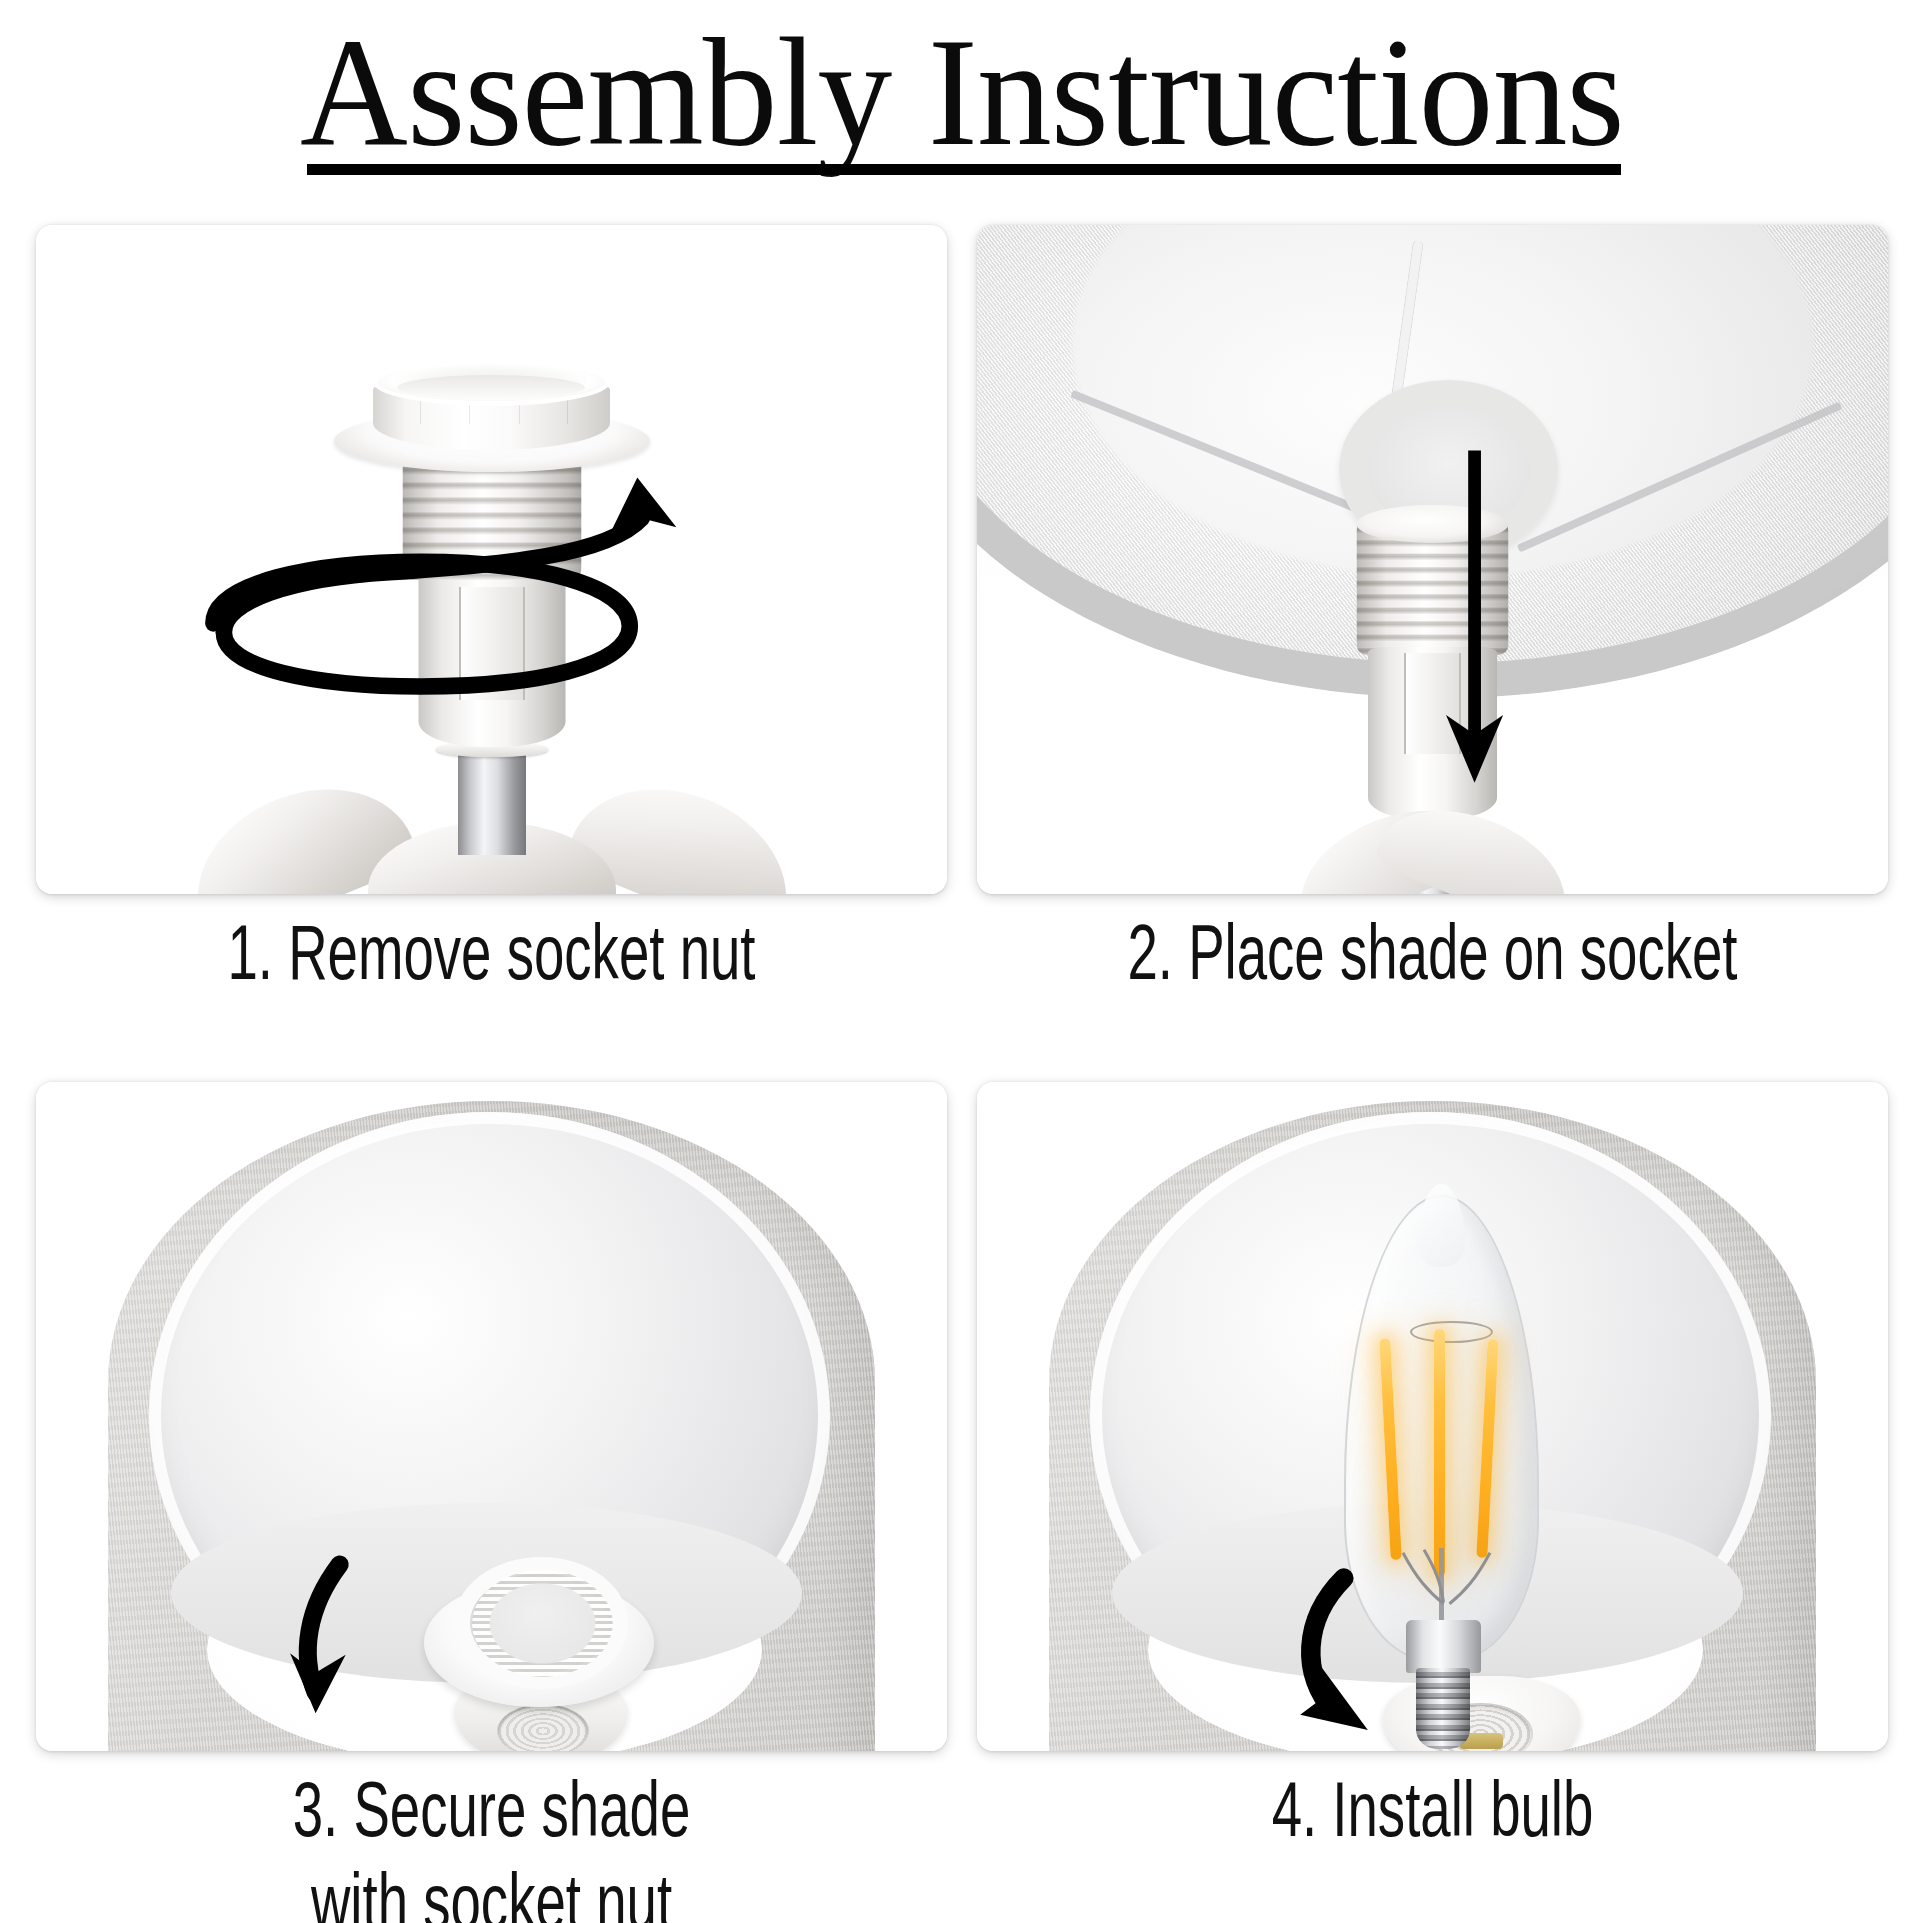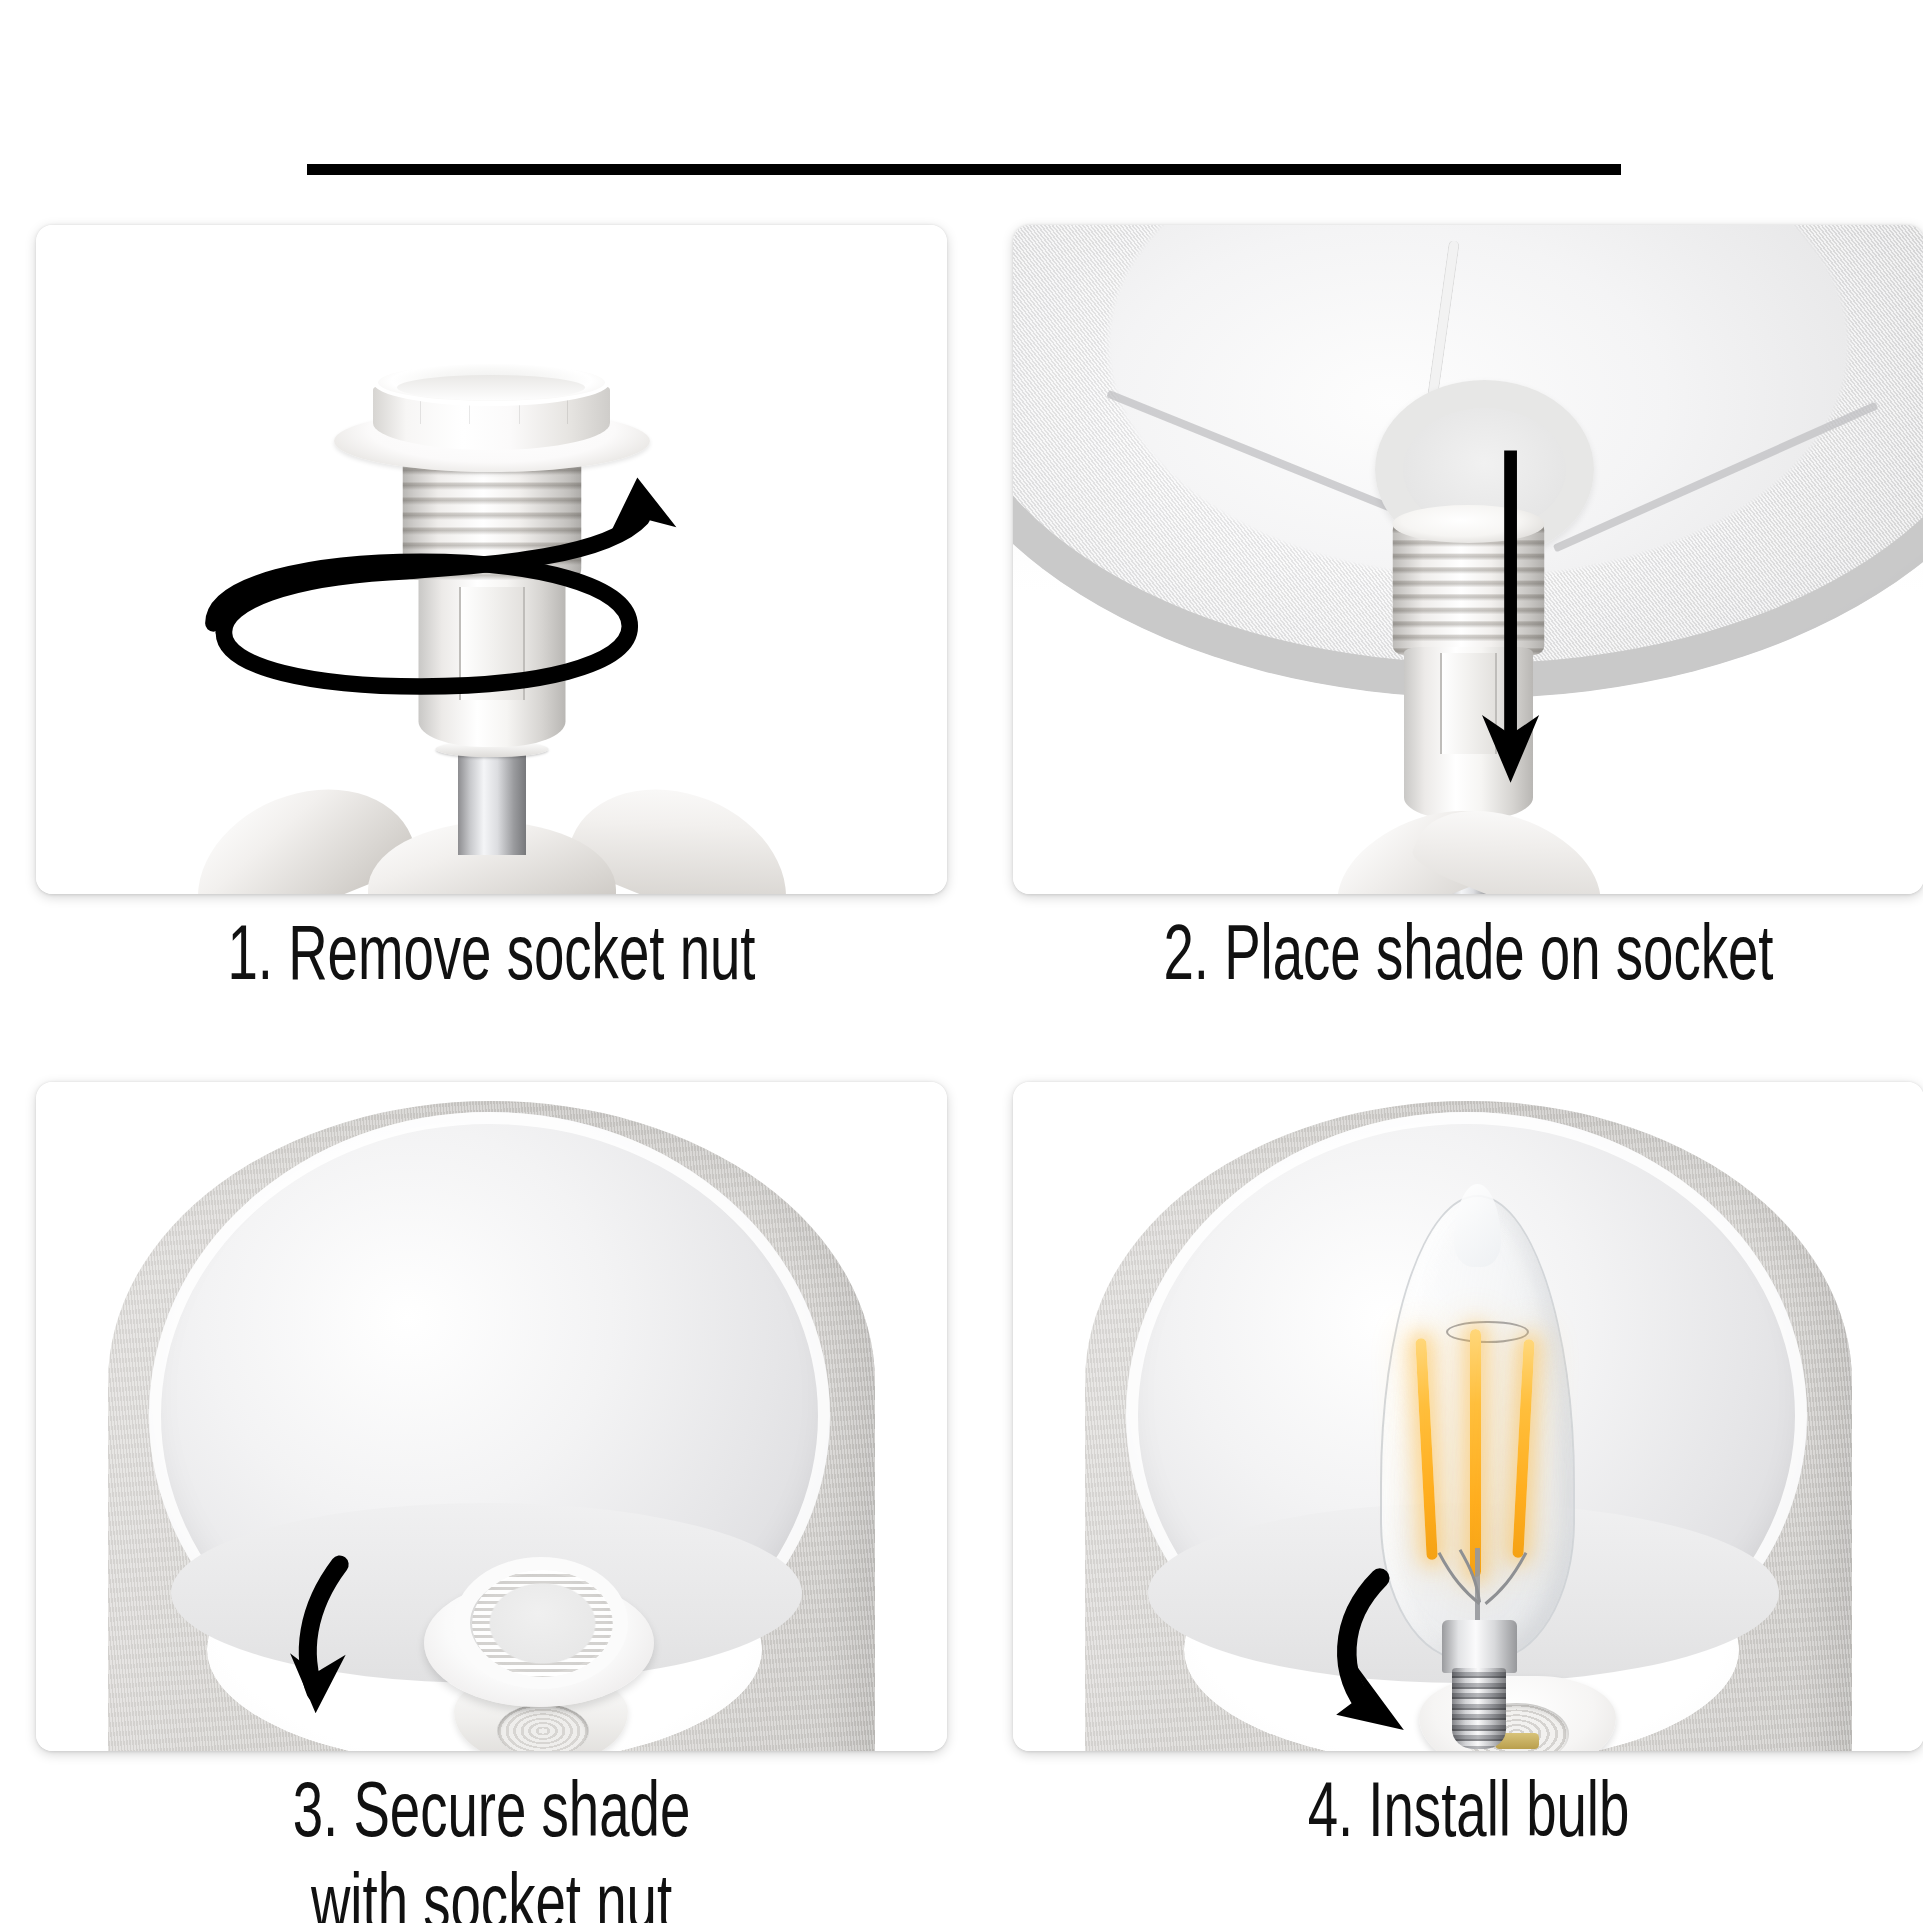--- a/index.html
+++ b/index.html
@@ -56,21 +56,21 @@
   }
   .row { position: relative; width: 1924px; height: 849px; }
   .row2 { height: 849px; }
 
   .cell {
     position: absolute;
     width: 911px;
     height: 849px;
   }
   .cell.c1 { left: 36px; }
-  .cell.c2 { left: 1013px; }
+  .cell.c2 { left: 977px; }
 
   .panel {
     position: relative;
     width: 911px;
     height: 669px;
     background: #ffffff;
     border-radius: 16.5px;
     overflow: hidden;
     box-shadow: 0 3px 12px rgba(0,0,0,0.17), 0 0.8px 3px rgba(0,0,0,0.10);
   }
@@ -458,20 +458,23 @@
     background: linear-gradient(180deg,#d8c37a,#b99f4d);
   }
 
   .arrow-svg { position: absolute; inset: 0; pointer-events: none; }
 </style>
 </head>
 <body>
 
 <div class="page">
 
+  <div class="title-wrap">
+    <div class="title">Assembly Instructions</div>
+  </div>
   <div class="title-rule"></div>
 
   <div class="grid">
 
     <div class="row">
 
       <div class="cell c1">
         <div class="panel">
           <div class="p1-stage">
 

